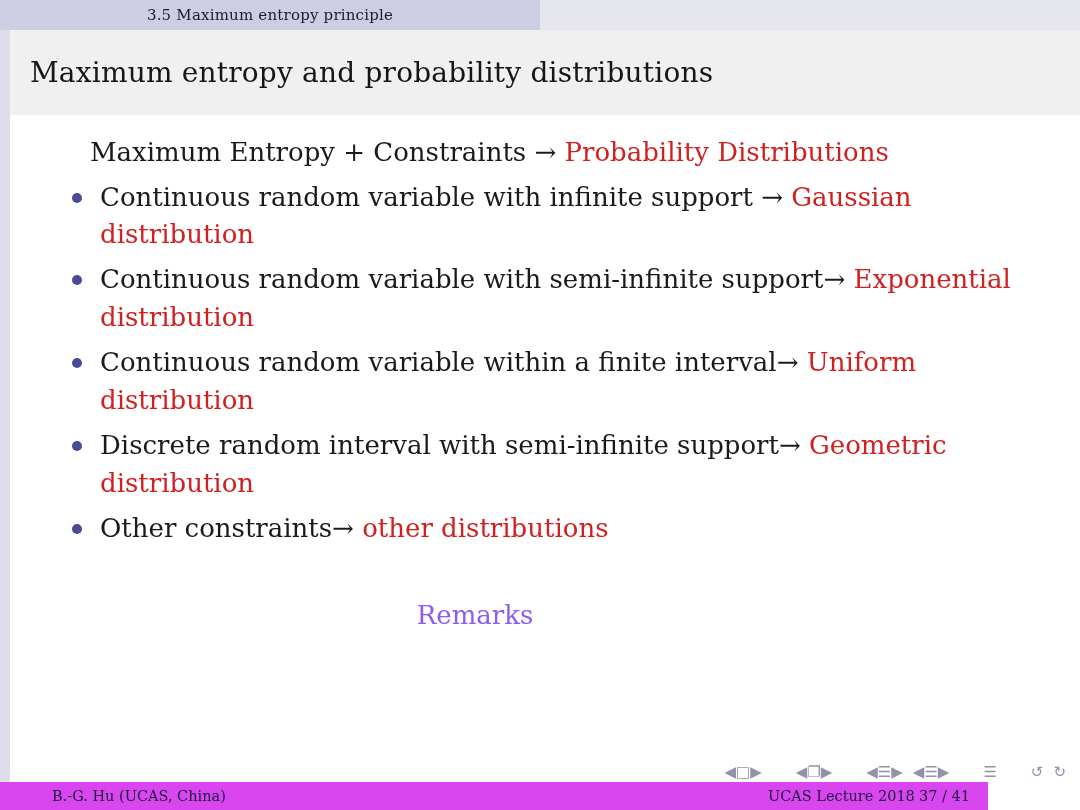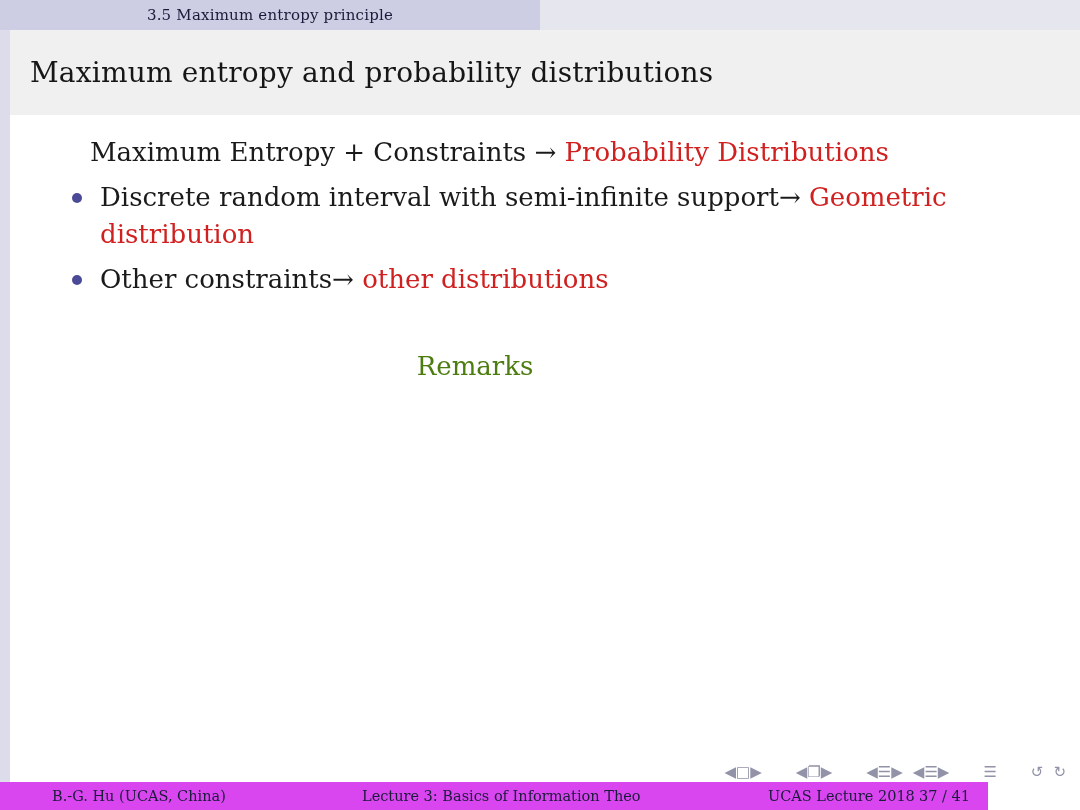--- a/index.html
+++ b/index.html
@@ -109,21 +109,21 @@
     left: 62px;
     top: 14px;
     width: 10px;
     height: 10px;
     border-radius: 50%;
     background: #4a4a96;
   }
   .remarks-title {
     text-align: center;
     font-size: 26px;
-    color: #4d7c0f;
+    color: #8b5cf6;
     margin-top: 52px;
     margin-bottom: 6px;
     padding-right: 140px;
   }
   .italic {
     font-style: italic;
   }
   
   .footer {
     position: absolute;
@@ -202,20 +202,32 @@
 
   <div class="content">
 
     <div class="lead-line">
       <span>Maximum Entropy + Constraints → </span><span class="red">Probability Distributions</span>
     </div>
 
     <ul class="bullets">
       <li>
         <span class="dot"></span>
+        <span>Continuous random variable with infinite support → </span><span class="red">Gaussian distribution</span>
+      </li>
+      <li>
+        <span class="dot"></span>
+        <span>Continuous random variable with semi-infinite support→ </span><span class="red">Exponential distribution</span>
+      </li>
+      <li>
+        <span class="dot"></span>
+        <span>Continuous random variable within a finite interval→ </span><span class="red">Uniform distribution</span>
+      </li>
+      <li>
+        <span class="dot"></span>
         <span>Discrete random interval with semi-infinite support→ </span><span class="red">Geometric distribution</span>
       </li>
       <li>
         <span class="dot"></span>
         <span>Other constraints→ </span><span class="red">other distributions</span>
       </li>
     </ul>
 
     <div class="remarks-title">Remarks</div>
 
@@ -231,18 +243,17 @@
     <span class="grp sym">◀☰▶</span>
     <span class="sep"></span>
     <span class="grp sym">☰</span>
     <span class="sep"></span>
     <span class="grp sym">↺</span>
     <span class="grp sym">↻</span>
   </div>
 
   <div class="footer">
     <span class="f-author">B.-G. Hu  (UCAS, China)</span>
-    <span class="f-center">Lecture 3: Basics of Information Theo</span>
     <span class="f-lecture">UCAS Lecture 2018</span>
     <span class="f-page">37 / 41</span>
   </div>
 
 </div>
 
 </body></html>

